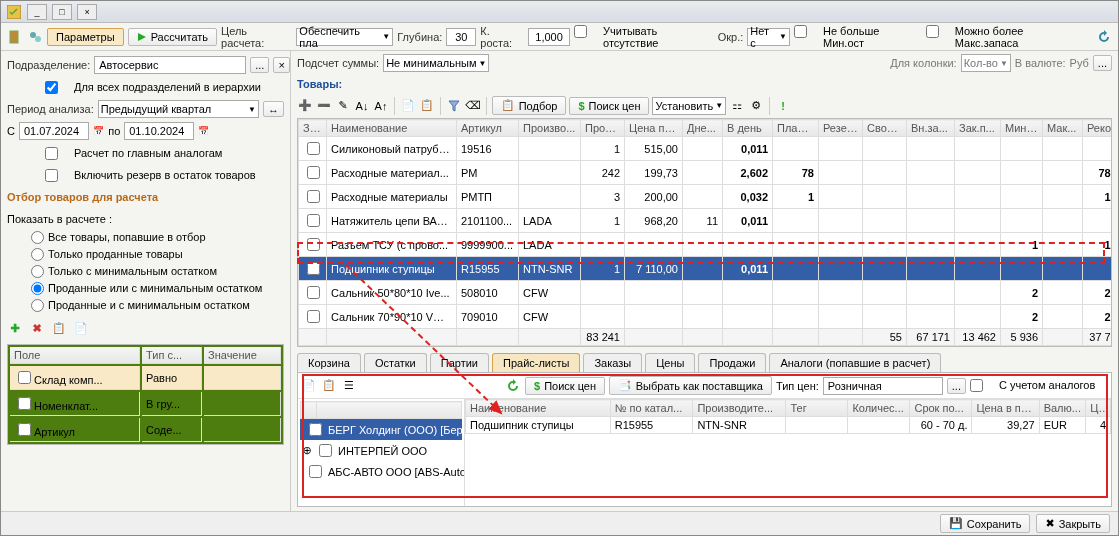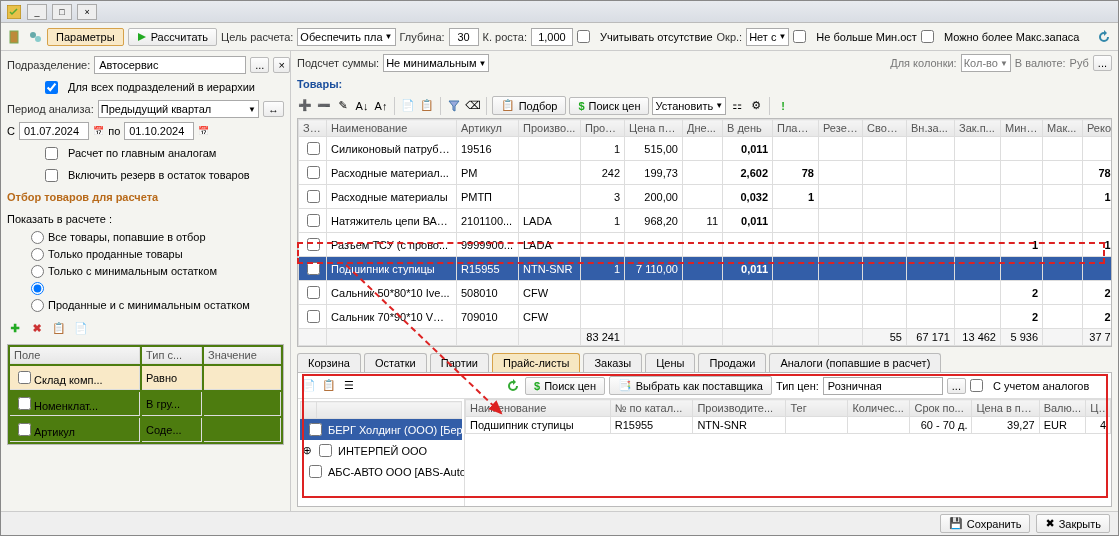--- a/index.html
+++ b/index.html
@@ -10,21 +10,21 @@
 .titlebar .title { flex: 1; color: #333; }
 .winbtns button { width: 20px; height: 16px; margin-left: 2px; border: 1px solid #aaa; background: #eee; font-size: 9px; line-height: 12px; text-align:center; }
 .toolbar { height: 28px; display: flex; align-items: center; padding: 2px 6px; gap: 4px; border-bottom: 1px solid #ccc; }
 .btn { border: 1px solid #bbb; background: linear-gradient(#fdfdfd,#ececec); padding: 2px 8px; border-radius: 2px; display:inline-flex; align-items:center; gap:4px; }
 .btn.sel { background: #f9e9c7; border-color: #d6a24a; }
 .label { color: #333; }
 .label-muted { color: #777; }
 .input { border: 1px solid #aaa; padding: 1px 4px; background: #fff; height: 18px; }
 .select { border: 1px solid #aaa; background: #fff; padding: 1px 2px; height: 18px; display:inline-flex; align-items:center; gap:2px; }
 .select .arrow { font-size: 8px; }
-.chk { display:inline-flex; align-items:center; gap:10px; }
+.chk { display:inline-flex; align-items:flex-start; gap:16px; }
 .chk input { margin:0; }
 .body { flex:1; display:flex; overflow:hidden; }
 .left { width: 290px; border-right: 1px solid #ccc; padding: 4px 6px; display:flex; flex-direction:column; gap:2px; }
 .row { display:flex; align-items:center; gap:4px; margin: 1px 0; min-height:18px; }
 .orange { color: #b86a1a; font-weight: bold; }
 .radio { display:flex; align-items:flex-start; gap:4px; margin-left: 24px; height:17px; }
 .radio input { margin:0; }
 .filter-tbl { border: 1px solid #bbb; background:#4d7c0f; margin-top:4px; }
 .filter-tbl th, .filter-tbl td { border-right:1px solid #ddd; border-bottom:1px solid #ddd; padding:2px 4px; text-align:left; height:17px; }
 .filter-tbl th { background: linear-gradient(#f5f5f5,#e7e7e7); color:#555; font-weight:normal; }
@@ -186,20 +186,21 @@
           <div class="radio">
             <input type="radio" name="r" style="">
             <span>Только проданные товары</span>
           </div>
           <div class="radio">
             <input type="radio" name="r" style="">
             <span>Только с минимальным остатком</span>
           </div>
           <div class="radio">
             <input type="radio" name="r" checked="" style="">
+            <span>Проданные или с минимальным остатком</span>
           </div>
           <div class="radio">
             <input type="radio" name="r" style="">
             <span>Проданные и с минимальным остатком</span>
           </div>
         </div>
       <div class="row" style="gap:6px">
         <span class="tool-ico" style="color:#2a2;font-weight:bold">✚</span>
         <span class="tool-ico" style="color:#c33;font-weight:bold">✖</span>
         <span class="tool-ico">📋</span>

